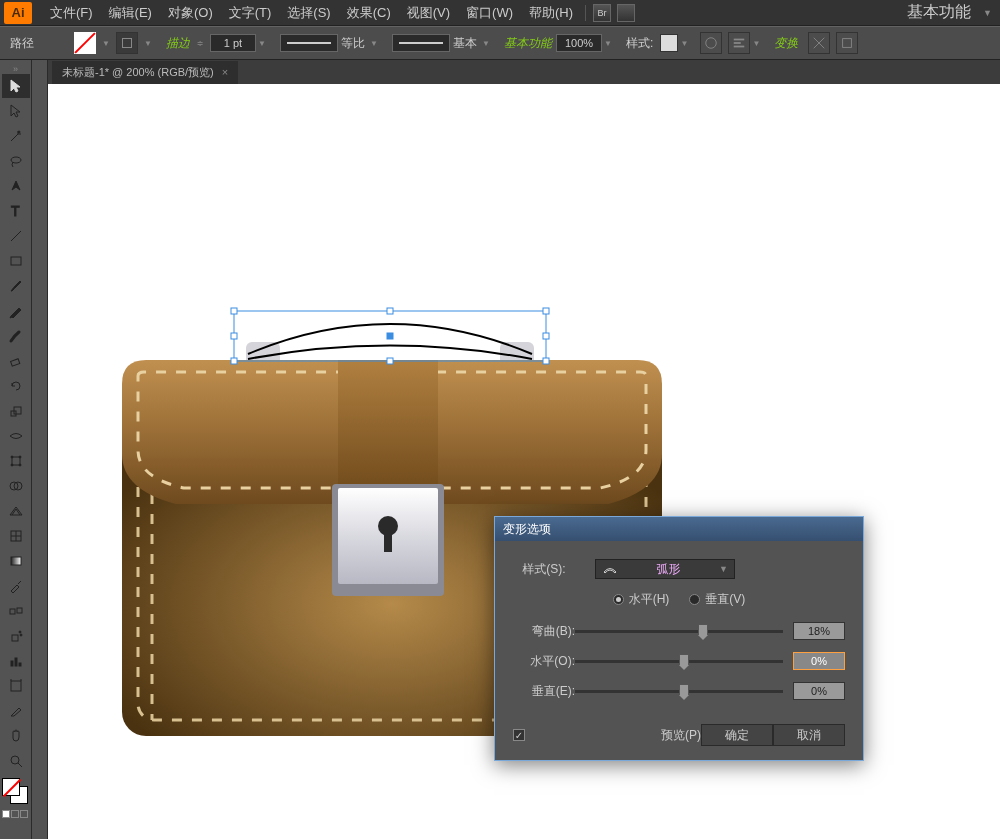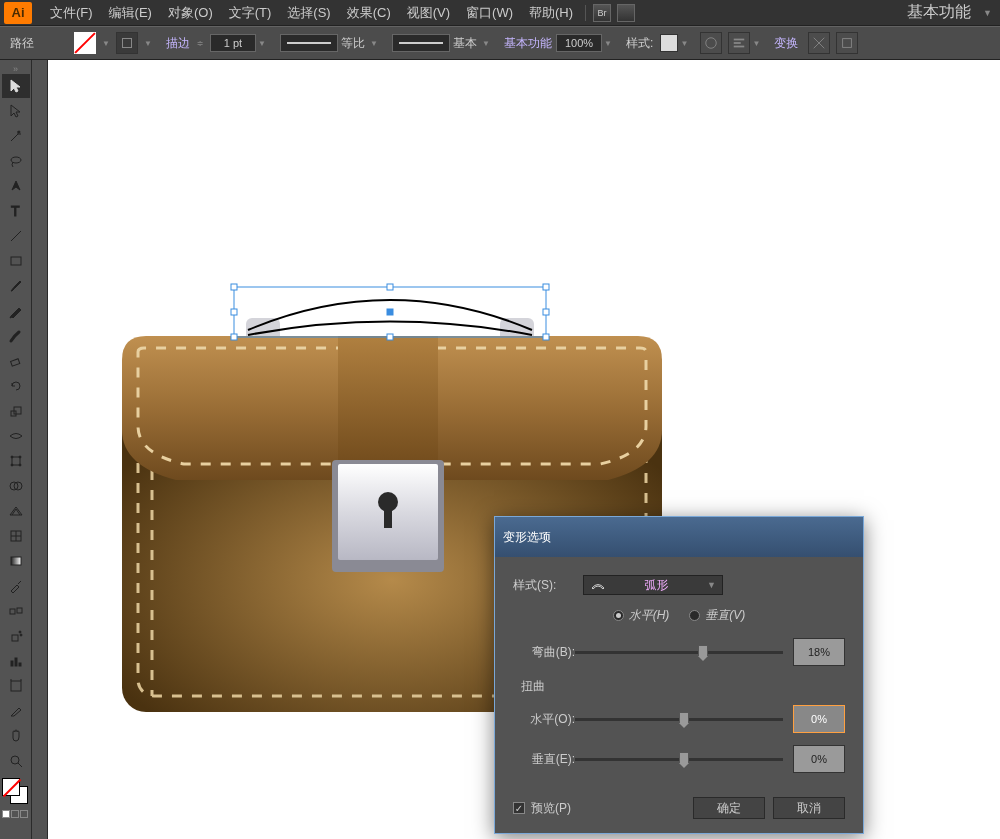--- a/index.html
+++ b/index.html
@@ -16,21 +16,21 @@
 .menubar .wsdrop { color: #888; font-size: 9px; padding: 0 4px; }
 
 
 .ctrlbar { height: 34px; background: #4c4c4c; border-top: 1px solid #636363; border-bottom: 1px solid #222; display: flex; align-items: center; padding: 0 10px; font-size: 12px; color: #ccc; }
 .ctrlbar .lbl-path { margin-right: 40px; text-align: right; }
 .ctrlbar .swatch { width: 22px; height: 22px; background: #fff; margin-right: 4px; position: relative; }
 .ctrlbar .swatch .noline { position: absolute; width: 28px; height: 2px; background: red; transform: rotate(-45deg); top: 10px; left: -3px; }
 .ctrlbar .dd { width: 12px; display: flex; align-items: center; justify-content: center; color: #888; font-size: 8px; margin-right: 4px; }
 .ctrlbar .box { width: 22px; height: 22px; border: 1px solid #333; background: #3a3a3a; margin-right: 4px; display: flex; align-items: center; justify-content: center; }
 .ctrlbar .box .inner { width: 10px; height: 10px; border: 1px solid #888; }
-.ctrlbar .olbl { color: #c4b5fd; margin: 0 4px 0 8px; }
+.ctrlbar .olbl { color: #84cc16; margin: 0 4px 0 8px; font-style: italic; }
 .ctrlbar .numbox { width: 46px; height: 18px; background: #2a2a2a; border: 1px solid #666; color: #ccc; display: flex; align-items: center; justify-content: center; font-size: 11px; }
 .ctrlbar .linebox { width: 58px; height: 18px; background: #2a2a2a; border: 1px solid #666; display: flex; align-items: center; justify-content: center; margin-left: 8px; }
 .ctrlbar .linebox .l { width: 44px; height: 2px; background: #ccc; }
 .ctrlbar .txt { margin: 0 3px; }
 .ctrlbar .styleb { width: 18px; height: 18px; background: #ddd; border: 1px solid #333; margin-left: 4px; }
 .ctrlbar .ibtn { width: 22px; height: 22px; border: 1px solid #333; margin-left: 6px; display: flex; align-items: center; justify-content: center; color: #888; }
 .ctrlbar .ibtn svg { width: 14px; height: 14px; }
 
 
 .dock { display: flex; height: calc(100% - 60px); }
@@ -54,45 +54,45 @@
 .tabrow { height: 24px; background: #3c3c3c; display: flex; align-items: center; padding-left: 4px; }
 .tab { background: #2e2e2e; color: #bbb; font-size: 11px; padding: 4px 10px; display: flex; align-items: center; }
 .tab .x { margin-left: 8px; color: #888; }
 .canvas { flex: 1; background: #fff; margin: 0; position: relative; overflow: hidden; }
 
 
 .artboard { position: absolute; left: 0; top: 0; width: 950px; height: 750px; }
 
 
 .dialog { position: absolute; left: 494px; top: 516px; width: 370px; background: #535353; border: 1px solid #7aa8d8; box-shadow: 0 4px 20px rgba(0,0,0,.5); }
-.dialog .titlebar { height: 40px; background: linear-gradient(#4a6a90, #354f70); color: #fff; font-size: 12px; display: flex; align-items: center; padding: 0 8px; }
+.dialog .titlebar { height: 24px; background: linear-gradient(#4a6a90, #354f70); color: #fff; font-size: 12px; display: flex; align-items: center; padding: 0 8px; }
 .dialog .body { padding: 18px 18px 14px; color: #ccc; font-size: 12px; }
 .dlg-row { display: flex; align-items: center; margin-bottom: 12px; }
-.dlg-row .lab { width: 62px; text-align: left; margin-right: 8px; }
+.dlg-row .lab { width: 62px; text-align: center; margin-right: 20px; }
 .dlg-sel { display: flex; align-items: center; background: #3a3a3a; border: 1px solid #222; height: 20px; padding: 0 6px; width: 140px; justify-content: space-between; }
 .dlg-sel .ico { width: 16px; height: 12px; display: flex; align-items: center; }
 .dlg-sel .ico svg { width: 16px; height: 12px; stroke: #ccc; fill: none; }
 .dlg-sel .cv { color: #f0abfc; }
 .dlg-sel .ar { color: #888; font-size: 9px; }
-.radios { display: flex; justify-content: center; margin-bottom: 14px; font-size: 12px; font-style: italic; }
+.radios { display: flex; justify-content: center; margin-bottom: 14px; font-size: 12px; }
 .radios label { display: flex; align-items: center; margin: 0 10px; }
 .radios .r { width: 11px; height: 11px; border-radius: 50%; border: 1px solid #888; margin-right: 5px; background: #2a2a2a; display: flex; align-items: center; justify-content: center; }
 .radios .r.on:after { content: ''; width: 5px; height: 5px; background: #ccc; border-radius: 50%; }
 .slider-row { display: flex; align-items: center; margin-bottom: 12px; }
 .slider-row .lab { width: 62px; text-align: right; margin-right: 0; font-size: 12px; }
 .slider-row .track { flex: 1; height: 3px; background: #333; position: relative; margin-right: 10px; }
 .slider-row .track .thumb { position: absolute; top: -6px; width: 10px; height: 12px; background: #999; border: 1px solid #555; }
 .slider-row .track .thumb:before { content:''; position:absolute; bottom:-5px; left:-1px; border-left:5px solid transparent; border-right:5px solid transparent; border-top:5px solid #999; }
-.slider-row .val { width: 52px; height: 28px; background: #9a9a9a; color: #222; display: flex; align-items: center; justify-content: center; border: 1px solid #333; font-size: 11px; }
+.slider-row .val { width: 52px; height: 18px; background: #9a9a9a; color: #222; display: flex; align-items: center; justify-content: center; border: 1px solid #333; font-size: 11px; }
 .slider-row .val.focus { border: 1px solid #ffa040; background: #888; color: #fff; }
 .dlg-section { color: #ccc; font-size: 12px; margin: 4px 0 10px 8px; }
 .dlg-footer { display: flex; align-items: center; margin-top: 24px; }
 .dlg-footer .chk { width: 12px; height: 12px; background: #333; border: 1px solid #888; margin-right: 6px; display: flex; align-items: center; justify-content: center; color: #ccc; font-size: 10px; }
-.dlg-footer .plab { flex: 1; }
-.dlg-footer .btn { width: 72px; height: 22px; background: #444; border: 1px solid #2a2a2a; color: #ccc; display: flex; align-items: center; justify-content: center; margin-left: 8px; font-size: 12px; }
+.dlg-footer .plab { flex: 1; text-align: right; }
+.dlg-footer .btn { width: 72px; height: 22px; background: #444; border: 1px solid #2a2a2a; color: #ccc; display: flex; align-items: center; justify-content: center; margin-left: 0; font-size: 12px; }
 </style>
 </head>
 <body>
 
 <div class="menubar">
   <div class="logo">Ai</div>
   <div class="mitem">文件(F)</div>
   <div class="mitem">编辑(E)</div>
   <div class="mitem">对象(O)</div>
   <div class="mitem">文字(T)</div>
@@ -344,20 +344,26 @@
     <div class="modes">
         <div></div>
         <div></div>
         <div></div>
       </div>
   </div>
 
   <div class="smallcol"></div>
 
   <div class="docarea">
+    <div class="tabrow">
+      <div class="tab">
+        <span>未标题-1* @ 200% (RGB/预览)</span>
+        <span class="x">×</span>
+      </div>
+    </div>
     <div class="canvas">
       <svg class="artboard" viewBox="0 0 950 750">
         <defs>
           <linearGradient id="bodyG" x1="0" y1="0" x2="0" y2="1">
             <stop offset="0" stop-color="#9e7034"></stop>
               <stop offset="0.5" stop-color="#7a5220"></stop>
               <stop offset="1" stop-color="#5d3c15"></stop>
           </linearGradient>
           <linearGradient id="flapG" x1="0" y1="0" x2="0" y2="1">
             <stop offset="0" stop-color="#c09050"></stop>
@@ -443,21 +449,20 @@
           <span>垂直(V)</span>
         </label>
     </div>
     <div class="slider-row">
       <span class="lab">弯曲(B):</span>
       <div class="track">
           <div class="thumb" style="left:59%"></div>
         </div>
       <div class="val">18%</div>
     </div>
-    <div class="dlg-section">扭曲</div>
     <div class="slider-row">
       <span class="lab">水平(O):</span>
       <div class="track">
           <div class="thumb" style="left:50%"></div>
         </div>
       <div class="val focus">0%</div>
     </div>
     <div class="slider-row">
       <span class="lab">垂直(E):</span>
       <div class="track">

